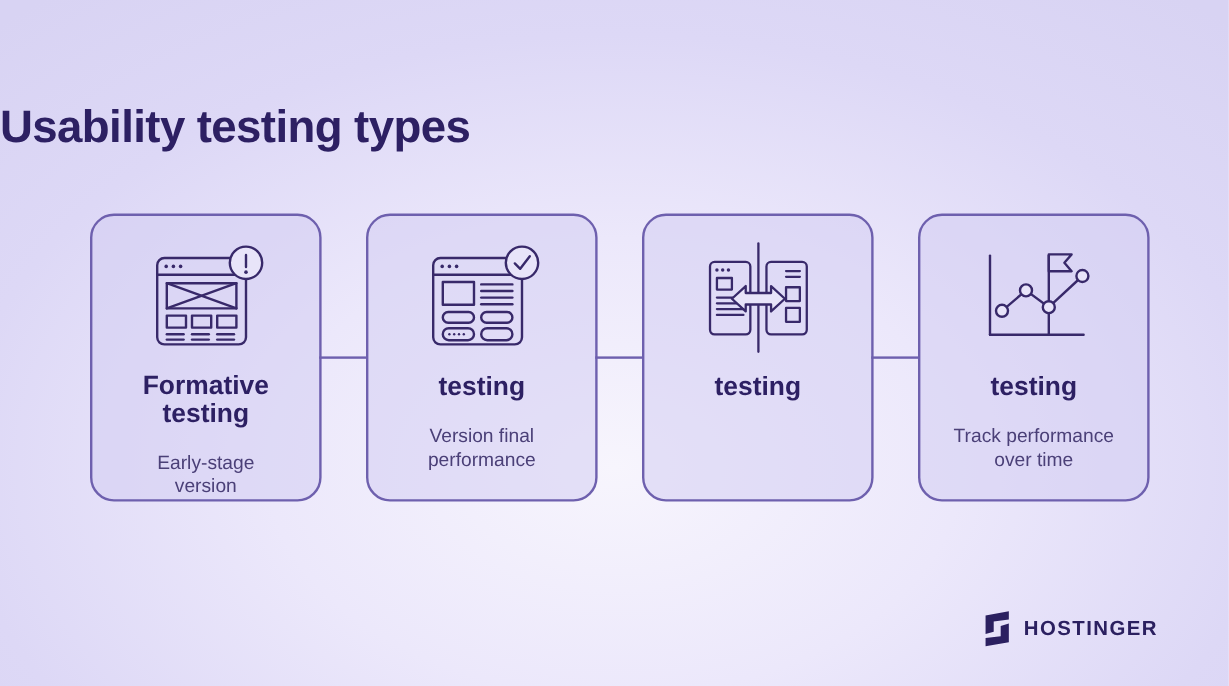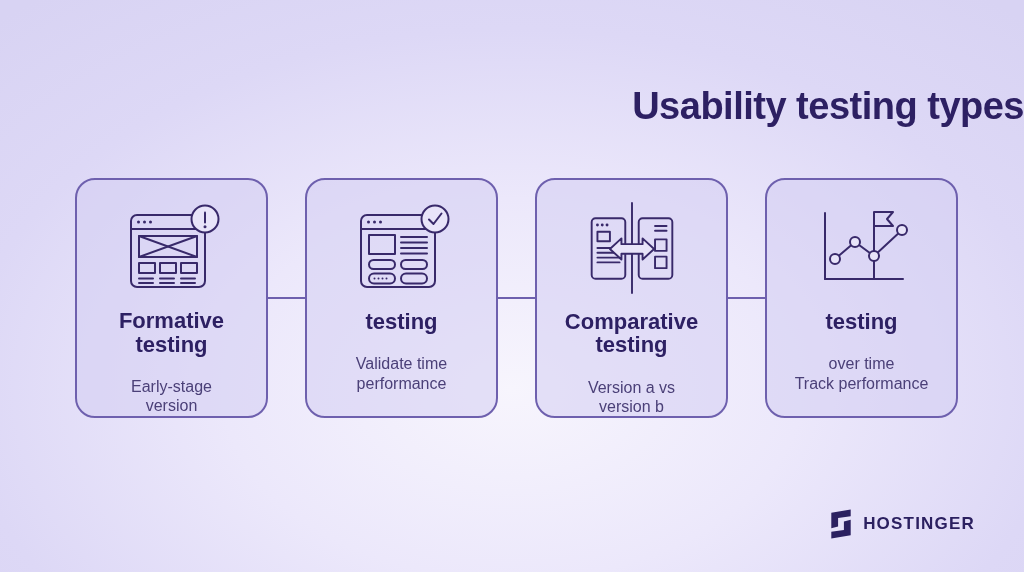--- a/index.html
+++ b/index.html
@@ -2,21 +2,21 @@
 <html><head>
 <meta charset="utf-8">
 <style>
   html,body{margin:0;padding:0;}
   body{
     width:1024px;height:572px;position:relative;overflow:hidden;
     font-family:"Liberation Sans",sans-serif;
     background:radial-gradient(ellipse 760px 500px at 50% 68%, #f7f5fd 0%, #ece8fb 38%, #ddd8f6 72%, #d8d3f3 100%);
   }
   .title{
-    position:absolute;top:60px;left:0;width:100%;text-align:right;
+    position:absolute;top:60px;left:0;width:100%;text-align:left;
     font-size:38px;font-weight:700;color:#2d2063;letter-spacing:-0.5px;
   }
   .cards{
     position:absolute;left:75px;top:178px;display:flex;gap:37px;
   }
   .card{
     width:193px;height:240px;box-sizing:border-box;
     border:2px solid #6e60ae;border-radius:20px;
     background:rgba(212,205,242,0.55);
     display:flex;flex-direction:column;align-items:center;
@@ -32,21 +32,21 @@
   .icon-wrap svg{stroke:#38296a;stroke-width:2;fill:none;stroke-linecap:round;stroke-linejoin:round;}
   .heading{
     margin-top:14px;font-size:22px;font-weight:700;color:#2d2063;
     line-height:1.06;text-align:center;
   }
   .subtitle{
     margin-top:21px;font-size:16px;color:#4b4078;line-height:1.22;text-align:center;
   }
   .line{display:block;}
   .logo{
-    position:absolute;right:49px;bottom:32px;
+    position:absolute;right:59px;bottom:32px;
     display:flex;align-items:center;gap:9px;
   }
   .wordmark{
     font-size:17px;font-weight:800;letter-spacing:1.2px;color:#2b2060;
   }
 </style>
 </head>
 <body>
 
 <div>
@@ -112,21 +112,21 @@
           <circle cx="34.5" cy="76.5" r="1" fill="#38296a" stroke="none"></circle>
           <rect x="49" y="71.5" width="26" height="10" rx="5"></rect>
           <circle cx="83" cy="17" r="13.5" fill="#e8e4f9"></circle>
           <path d="M77,17.5 L81.5,22 L89.5,11.5"></path>
         </svg>
       </div>
       <div class="heading">
         <span class="line">testing</span>
       </div>
       <div class="subtitle">
-        <span class="line">Validate time</span>
+        <span class="line">Version final</span>
         <span class="line">performance</span>
       </div>
     </div>
 
     <div class="card">
       <div class="icon-wrap">
         <svg width="108" height="96" viewBox="0 0 112 100">
           <line x1="56" y1="3" x2="56" y2="97"></line>
           <rect x="14" y="19" width="35" height="63" rx="4"></rect>
           <circle cx="20" cy="26" r="1.5" fill="#38296a" stroke="none"></circle>
@@ -139,26 +139,21 @@
           <line x1="20" y1="65" x2="43" y2="65"></line>
           <rect x="63" y="19" width="35" height="63" rx="4"></rect>
           <line x1="80" y1="27" x2="92" y2="27"></line>
           <line x1="80" y1="32" x2="92" y2="32"></line>
           <rect x="80" y="41" width="12" height="12"></rect>
           <rect x="80" y="59" width="12" height="12"></rect>
           <path d="M33,51 L45,40 V46 H67 V40 L79,51 L67,62 V56 H45 V62 Z" fill="#e8e4f9"></path>
         </svg>
       </div>
       <div class="heading">
-        <span class="line">Comparative</span>
         <span class="line">testing</span>
-      </div>
-      <div class="subtitle">
-        <span class="line">Version a vs</span>
-        <span class="line">version b</span>
       </div>
     </div>
 
     <div class="card">
       <div class="icon-wrap">
         <svg width="100" height="88" viewBox="0 0 100 88">
           <line x1="13" y1="9" x2="13" y2="75"></line>
           <line x1="13" y1="75" x2="91" y2="75"></line>
           <line x1="62" y1="75" x2="62" y2="9"></line>
           <path d="M62,8 H81 L75,15 L81,22 H62 Z"></path>
@@ -166,22 +161,22 @@
           <circle cx="23" cy="55" r="5" fill="#e8e4f9"></circle>
           <circle cx="43" cy="38" r="5" fill="#e8e4f9"></circle>
           <circle cx="62" cy="52" r="5" fill="#e8e4f9"></circle>
           <circle cx="90" cy="26" r="5" fill="#e8e4f9"></circle>
         </svg>
       </div>
       <div class="heading">
         <span class="line">testing</span>
       </div>
       <div class="subtitle">
+        <span class="line">Track performance</span>
         <span class="line">over time</span>
-        <span class="line">Track performance</span>
       </div>
     </div>
 
   </div>
 
   <div class="logo">
     <span style="display:inline-flex;">
       <svg width="26" height="32" viewBox="0 0 24 33">
         <path d="M2,5 L22,1.5 V8.5 L9,10.2 V19 L2,21 Z" fill="#2b2060"></path>
         <path d="M22,28 L2,31.5 V24.5 L15,22.8 V14 L22,12 Z" fill="#2b2060"></path>

